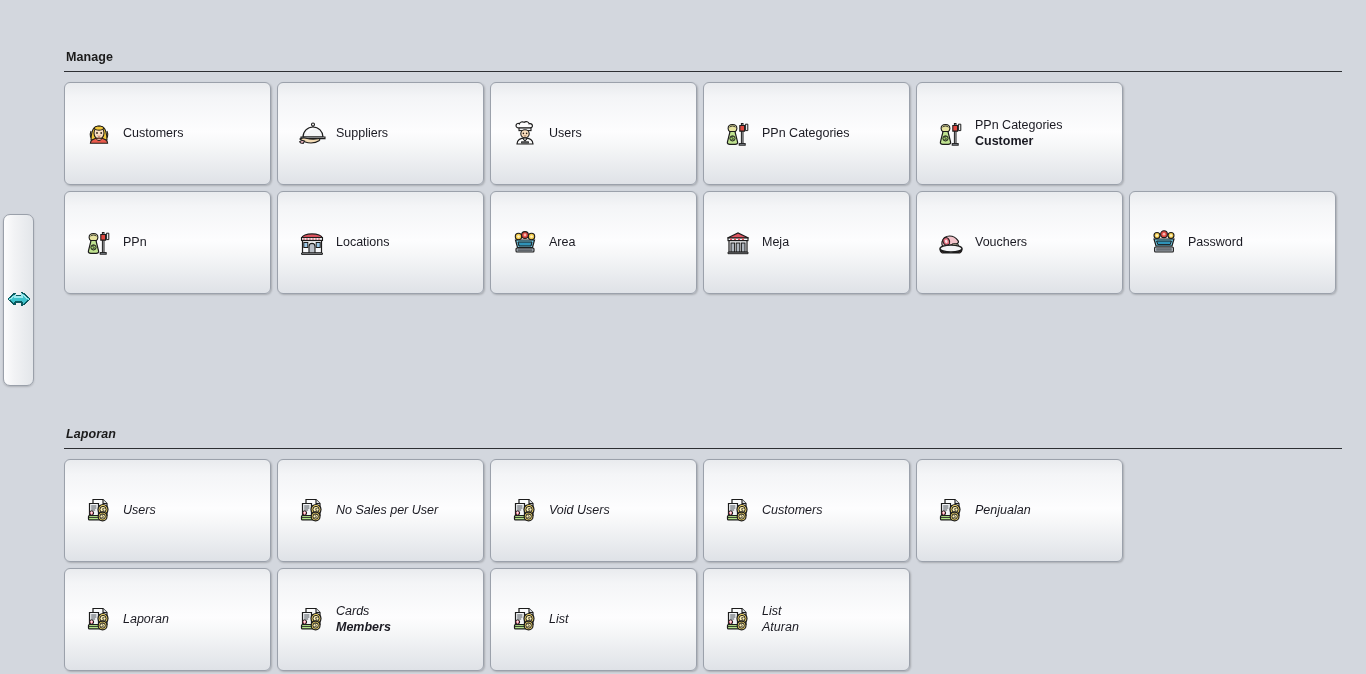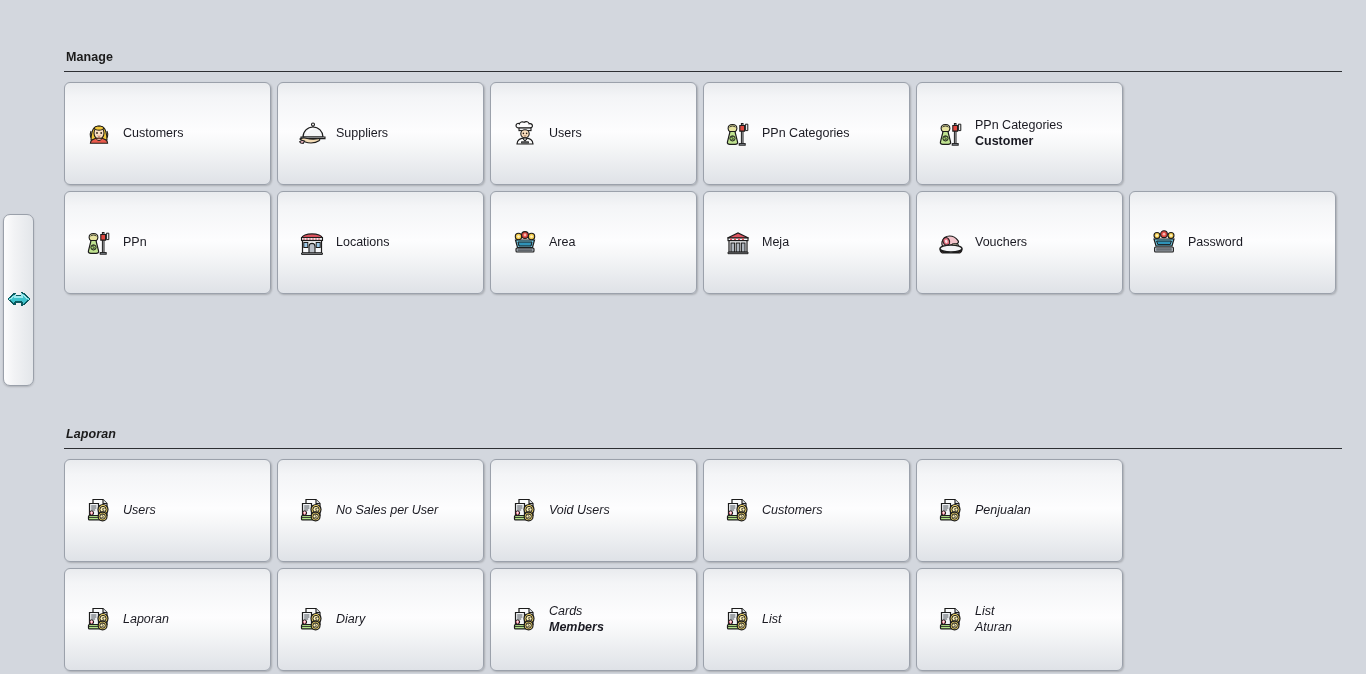--- a/index.html
+++ b/index.html
@@ -358,32 +358,20 @@
             </div>
           </div>
         </div>
         <div class="tile-slot">
           <div class="tile">
             <div class="tile-inner">
               <svg class="tile-icon" viewBox="0 0 32 32">
                 <use xlink:href="#ic-report-money-icon"></use>
               </svg>
               <div class="tile-labels">
-                <span class="tile-label">Diary</span>
-              </div>
-            </div>
-          </div>
-        </div>
-        <div class="tile-slot">
-          <div class="tile">
-            <div class="tile-inner">
-              <svg class="tile-icon" viewBox="0 0 32 32">
-                <use xlink:href="#ic-report-money-icon"></use>
-              </svg>
-              <div class="tile-labels">
                 <span class="tile-label">Cards</span>
                 <span class="tile-label bold">Members</span>
               </div>
             </div>
           </div>
         </div>
         <div class="tile-slot">
           <div class="tile">
             <div class="tile-inner">
               <svg class="tile-icon" viewBox="0 0 32 32">

